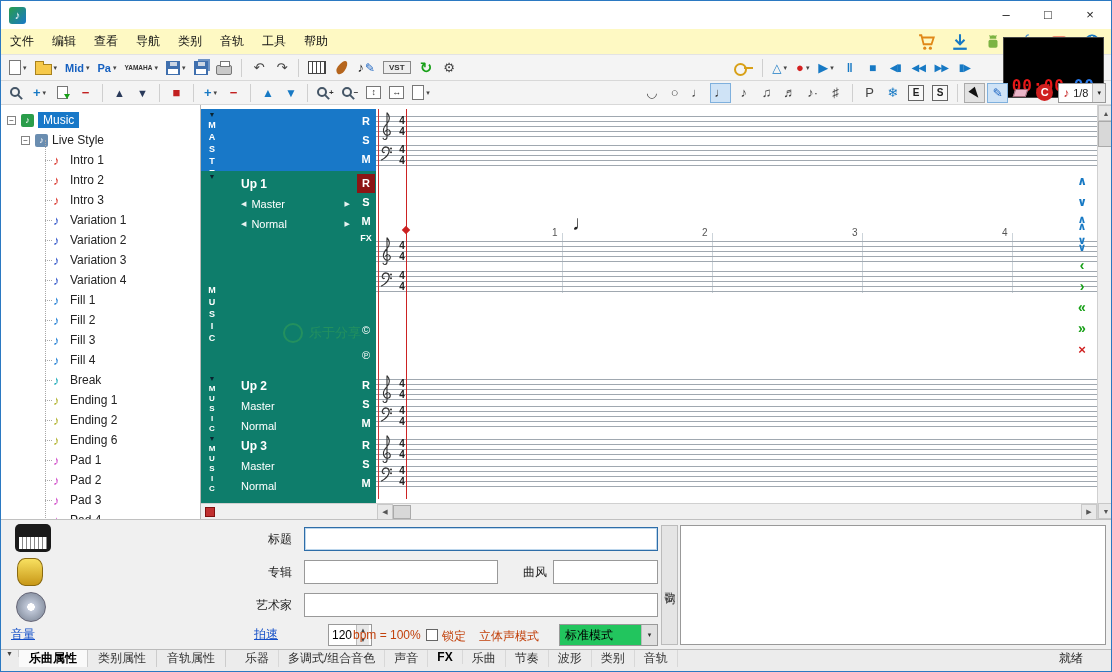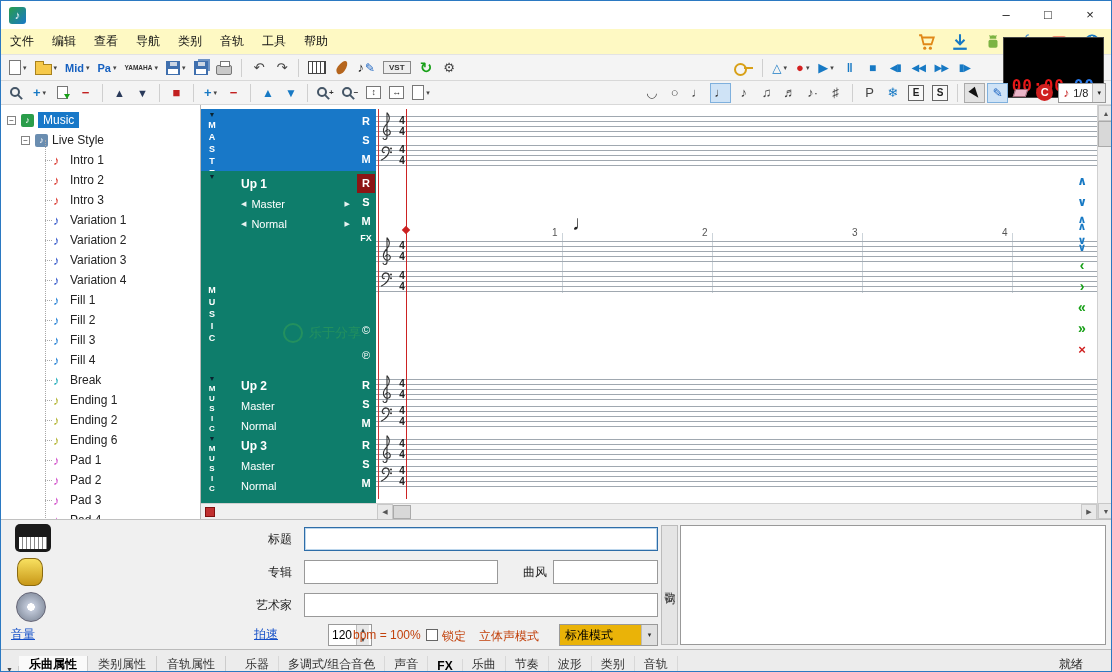--- a/index.html
+++ b/index.html
@@ -162,28 +162,28 @@
   .album-in { left:303px; top:40px; width:194px; }
   .genre-l { left:486px; width:60px; top:44px; }
   .genre-in { left:552px; top:40px; width:105px; }
   .artist-in { left:303px; top:73px; width:354px; }
   .spin { position:absolute; left:303px; top:104px; width:44px; height:22px; border:1px solid #999; background:#fff; display:flex;margin-left:24px; }
   .spin-in { width:27px; border:none; font-size:12px; padding-left:3px; font-family:inherit; }
   .spin-btns { display:flex; flex-direction:column; width:13px; border-left:1px solid #bbb; background:#e8e8e8; }
   .spin-btns i { font-style:normal; font-size:6px; line-height:10px; text-align:center; color:#444; }
   .btext { position:absolute; color:#c2410c; }
   .cbox { position:absolute; left:425px; top:109px; width:12px; height:12px; border:1px solid #666; background:#fff; }
-  .fselect { position:absolute; left:558px; top:104px; width:99px; height:22px; border:1px solid #999; background:#eab308; display:flex; align-items:center; padding-left:5px; }
+  .fselect { position:absolute; left:558px; top:104px; width:99px; height:22px; border:1px solid #999; background:#22c55e; display:flex; align-items:center; padding-left:5px; }
   .seldd { margin-left:auto; width:16px; text-align:center; background:#e0e0e0; border-left:1px solid #bbb; height:100%; line-height:20px; font-size:7px; color:#333; }
   .lyrics-tab { position:absolute; left:660px; top:5px; width:17px; height:120px; background:#e4e4e4; border:1px solid #bbb; display:flex; align-items:center; justify-content:center; }
   .vtext { writing-mode:vertical-rl; text-orientation:upright; font-size:11px; color:#333; letter-spacing:2px; }
   .lyrics-box { position:absolute; left:679px; top:5px; width:426px; height:120px; background:#fff; border:1px solid #999; }
 
   
-  .tabbar { height:24px; background:#ececec; border-top:1px solid #bbb; display:flex; align-items:flex-end; }
+  .tabbar { height:24px; background:#ececec; border-top:1px solid #bbb; display:flex; align-items:flex-start; }
   .tab-scroll { width:18px; display:flex; align-items:center; justify-content:center; font-size:7px; color:#444; border-right:1px solid #ccc; }
   .tab { display:flex; align-items:center; padding:0 10px; border-right:1px solid #ccc; color:#333; }
   .tab.active { background:#fafafa; font-weight:bold; color:#000; }
   .tabgap { width:10px; }
   .tab2 { display:flex; align-items:center; padding:0 9px; color:#333; border-right:1px solid #d8d8d8; }
   .boldtab { font-weight:bold; color:#000; }
   .status { margin-left:auto; margin-right:28px; display:flex; align-items:center; color:#222; }
 </style>
 </head>
 <body>

